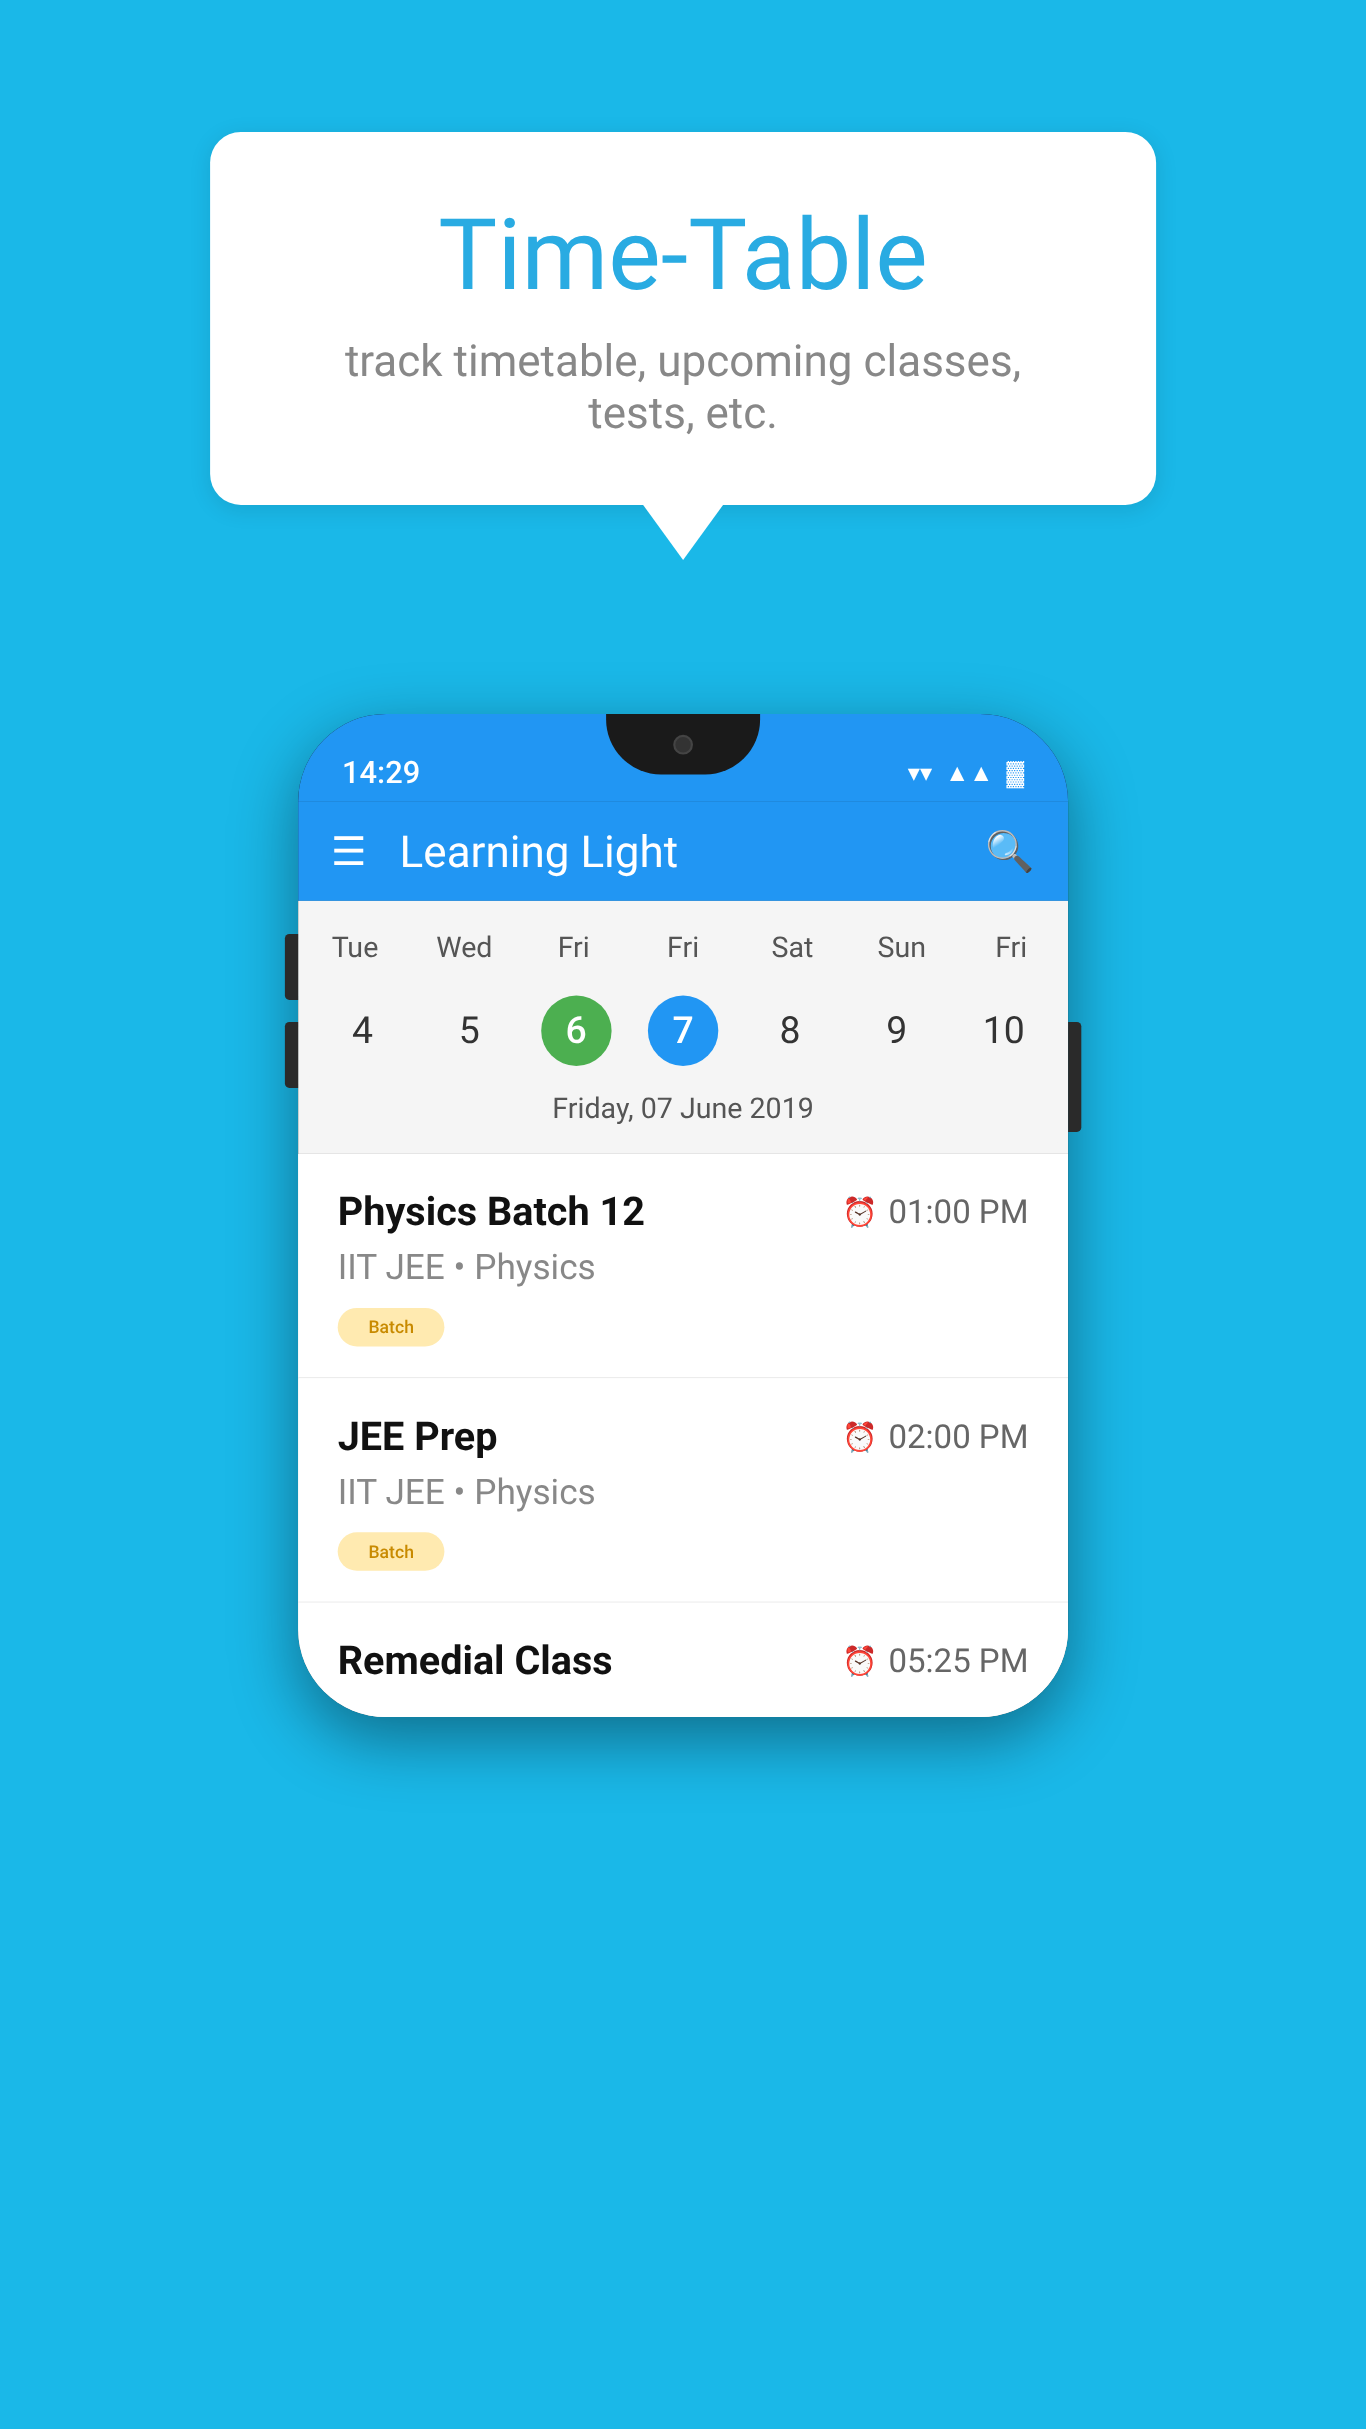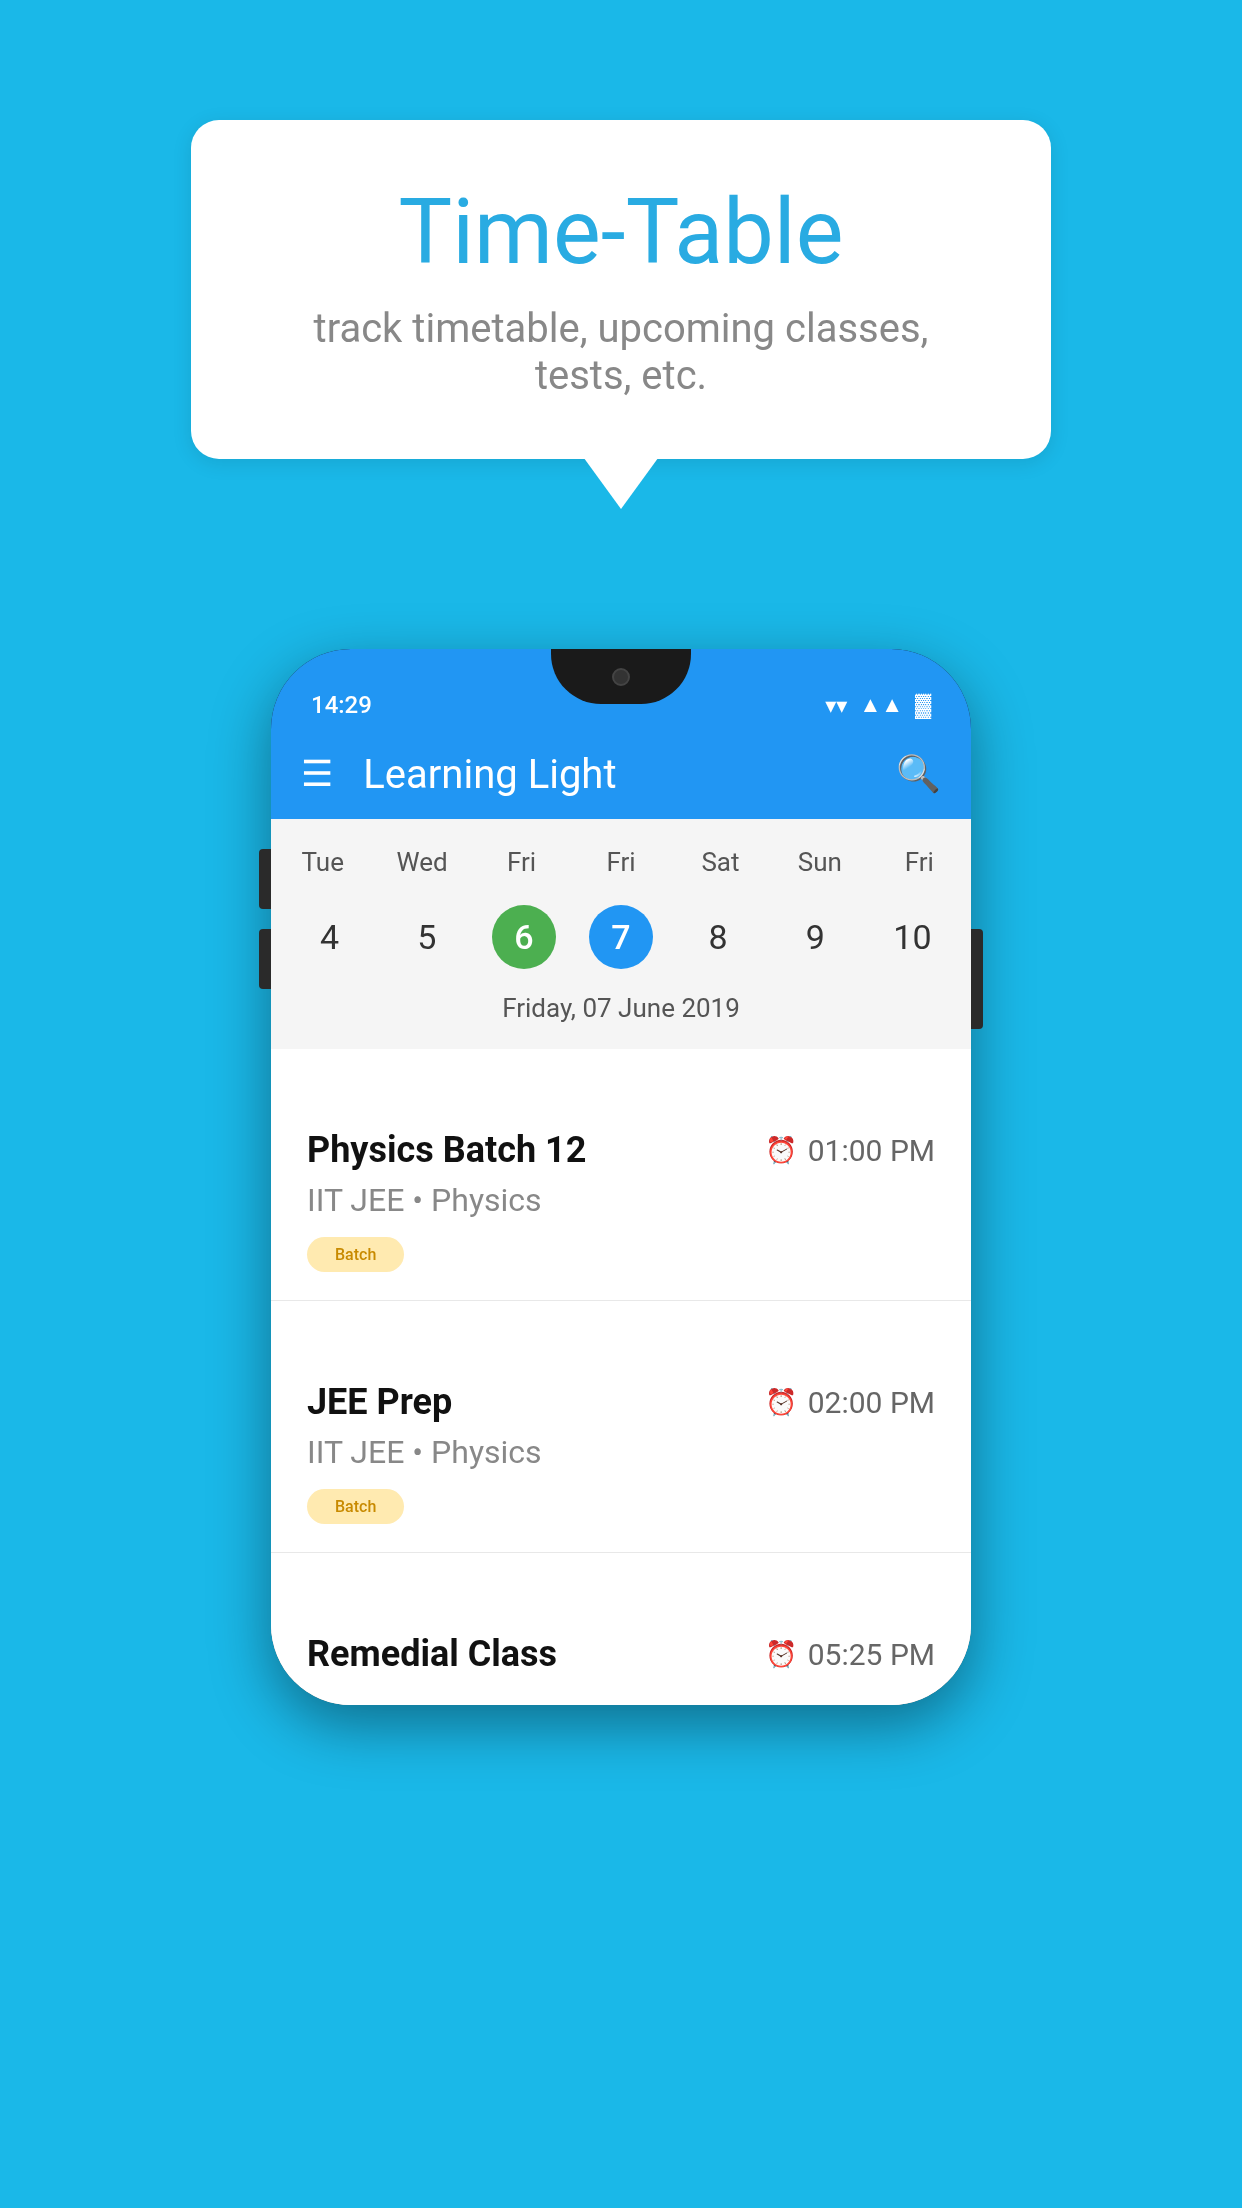--- a/index.html
+++ b/index.html
@@ -71,21 +71,21 @@
       background: #1a1a1a;
       border-radius: 80px;
       padding: 0;
       position: relative;
       box-shadow: 0 20px 60px rgba(0,0,0,0.4);
       overflow: hidden;
     }
 
     .status-time {
       color: white;
-      font-size: 24px;
+      font-size: 28px;
       font-weight: 500;
     }
 
     .status-icons {
       display: flex;
       align-items: center;
       gap: 12px;
     }
 
     
@@ -216,21 +216,20 @@
       background: white;
       padding: 32px 36px 28px;
       border-bottom: 1px solid #e8e8e8;
     }
 
     .class-header {
       display: flex;
       justify-content: space-between;
       align-items: center;
       margin-bottom: 10px;
-      margin-top: 48px;
     }
 
     .class-name {
       font-size: 36px;
       font-weight: 700;
       color: #111;
     }
 
     .class-time {
       font-size: 30px;

